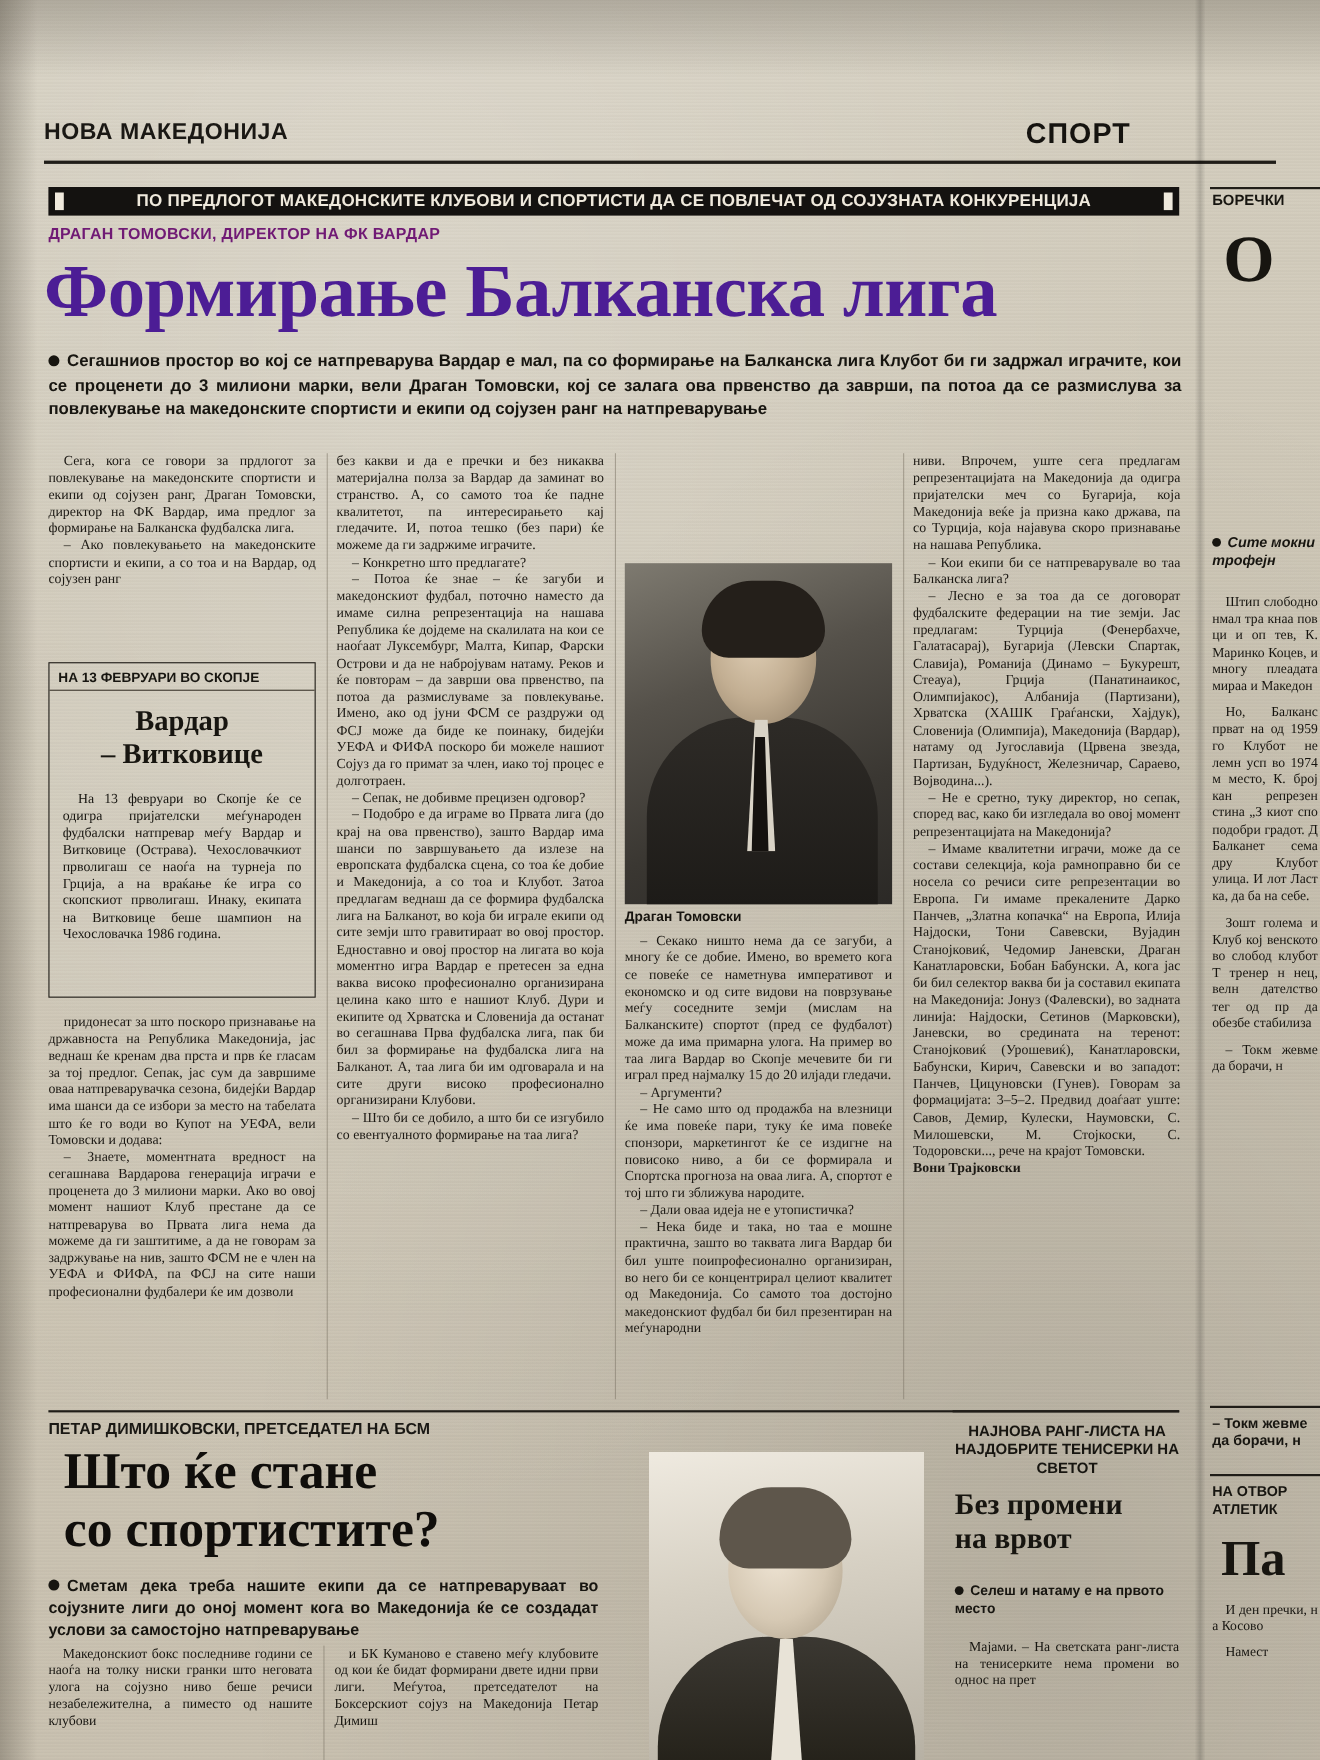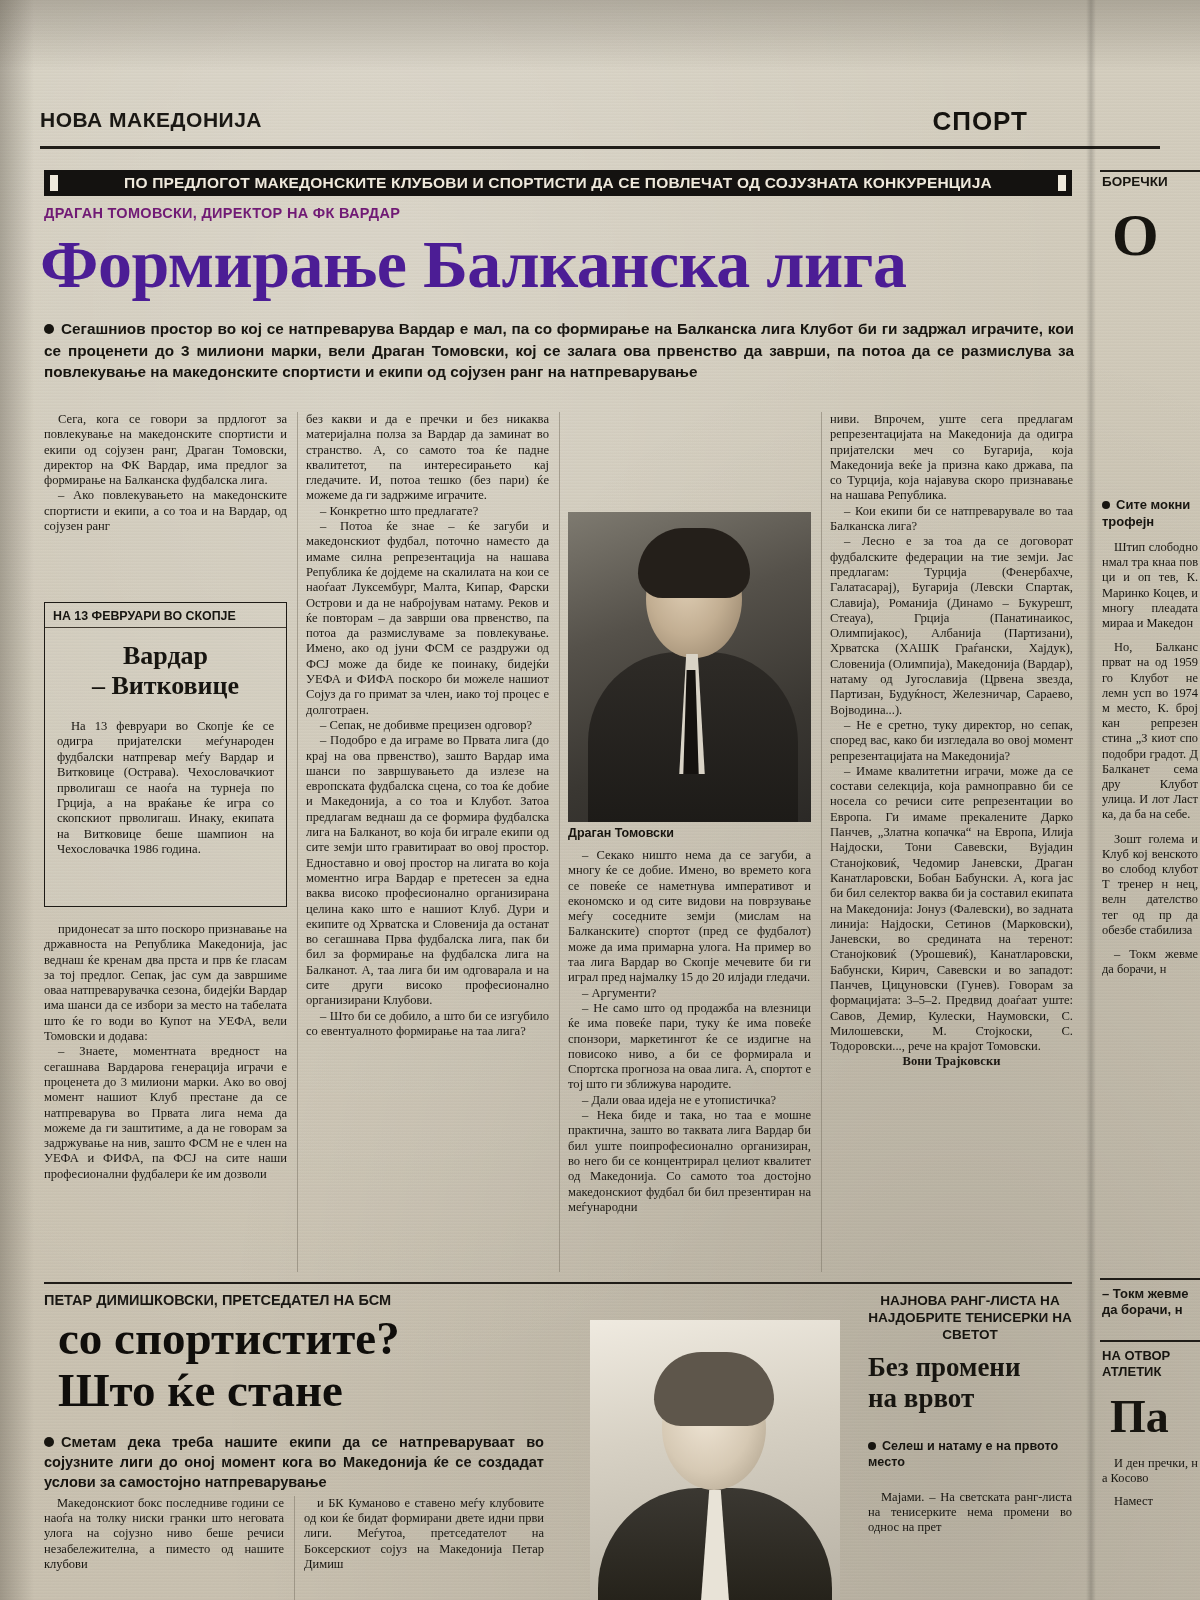--- a/index.html
+++ b/index.html
@@ -254,22 +254,22 @@
   .rail-rule{position:absolute;left:0;top:10px;width:100px;height:2px;background:#201d18;}
   .rail-kicker{
     position:absolute;left:2px;top:14px;width:98px;
     font-family:"Liberation Sans", sans-serif;font-weight:bold;font-size:13.5px;
   }
   .rail-big{
     position:absolute;left:12px;top:42px;
     font-family:"Liberation Serif", serif;font-weight:bold;font-size:60px;line-height:66px;
   }
   .rail-lead{
-    position:absolute;left:2px;top:336px;width:96px;
-    font-family:"Liberation Sans", sans-serif;font-weight:bold;font-size:13px;line-height:17px;
+    position:absolute;left:2px;top:324px;width:96px;
+    font-family:"Liberation Sans", sans-serif;font-weight:bold;font-size:13px;line-height:17px;font-style:italic;
   }
   .rail-body{
     position:absolute;left:2px;top:380px;width:96px;
     font-size:12.4px;line-height:15.2px;text-align:justify;
   }
   .rail-body p{margin:0 0 9px 0;text-indent:12px;}
   .rail-rule2{position:absolute;left:0;top:1118px;width:100px;height:2px;background:#201d18;}
   .rail-k2{
     position:absolute;left:2px;top:1126px;width:98px;
     font-family:"Liberation Sans", sans-serif;font-weight:bold;font-size:13px;line-height:16px;
@@ -380,31 +380,31 @@
       <p>– Дали оваа идеја не е утопистичка?</p>
       <p>– Нека биде и така, но таа е мошне практична, зашто во таквата лига Вардар би бил уште поипрофесионално организиран, во него би се концентрирал целиот квалитет од Македонија. Со самото тоа достојно македонскиот фудбал би бил презентиран на меѓународни</p>
     </div>
 
     <div class="col c4">
       <p class="noind">ниви. Впрочем, уште сега предлагам репрезентацијата на Македонија да одигра пријателски меч со Бугарија, која Македонија веќе ја призна како држава, па со Турција, која најавува скоро признавање на нашава Република.</p>
       <p>– Кои екипи би се натпреварувале во таа Балканска лига?</p>
       <p>– Лесно е за тоа да се договорат фудбалските федерации на тие земји. Јас предлагам: Турција (Фенербахче, Галатасарај), Бугарија (Левски Спартак, Славија), Романија (Динамо – Букурешт, Стеауа), Грција (Панатинаикос, Олимпијакос), Албанија (Партизани), Хрватска (ХАШК Граѓански, Хајдук), Словенија (Олимпија), Македонија (Вардар), натаму од Југославија (Црвена звезда, Партизан, Будуќност, Железничар, Сараево, Војводина...).</p>
       <p>– Не е сретно, туку директор, но сепак, според вас, како би изгледала во овој момент репрезентацијата на Македонија?</p>
       <p>– Имаме квалитетни играчи, може да се состави селекција, која рамноправно би се носела со речиси сите репрезентации во Европа. Ги имаме прекалените Дарко Панчев, „Златна копачка“ на Европа, Илија Најдоски, Тони Савевски, Вујадин Станојковиќ, Чедомир Јаневски, Драган Канатларовски, Бобан Бабунски. А, кога јас би бил селектор ваква би ја составил екипата на Македонија: Јонуз (Фалевски), во задната линија: Најдоски, Сетинов (Марковски), Јаневски, во средината на теренот: Станојковиќ (Урошевиќ), Канатларовски, Бабунски, Кирич, Савевски и во западот: Панчев, Цицуновски (Гунев). Говорам за формацијата: 3–5–2. Предвид доаѓаат уште: Савов, Демир, Кулески, Наумовски, С. Милошевски, М. Стојкоски, С. Тодоровски..., рече на крајот Томовски.</p>
-      <p style="text-align:center;text-indent:0;font-weight:bold;">Вони Трајковски</p>
+      <p style="text-align:left;text-indent:0;font-weight:bold;">Вони Трајковски</p>
     </div>
 
   </div>
 
   <div class="lower-rule"></div>
 
   <div class="l-kicker">ПЕТАР ДИМИШКОВСКИ, ПРЕТСЕДАТЕЛ НА БСМ</div>
   <div class="l-headline">
+    <div>Што ќе стане</div>
     <div>со спортистите?</div>
-    <div>Што ќе стане</div>
   </div>
   <div class="l-lead">
     <span class="bullet"></span><span>Сметам дека треба нашите екипи да се натпреваруваат во сојузните лиги до оној момент кога во Македонија ќе се создадат услови за самостојно натпреварување</span>
   </div>
   <div class="l-cols">
     <div class="coldiv" style="left:250px;"></div>
     <div class="lcol lc1">
       <p>Македонскиот бокс последниве години се наоѓа на толку ниски гранки што неговата улога на сојузно ниво беше речиси незабележителна, а пиместо од нашите клубови</p>
     </div>
     <div class="lcol lc2">

